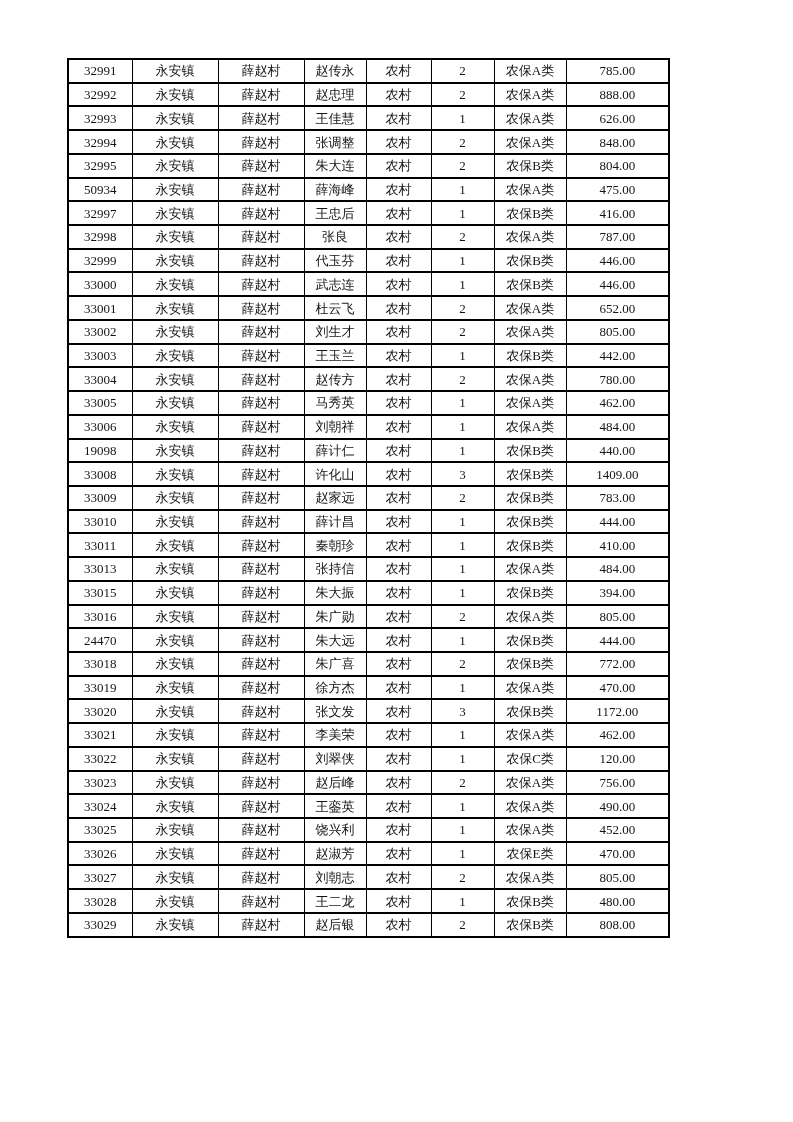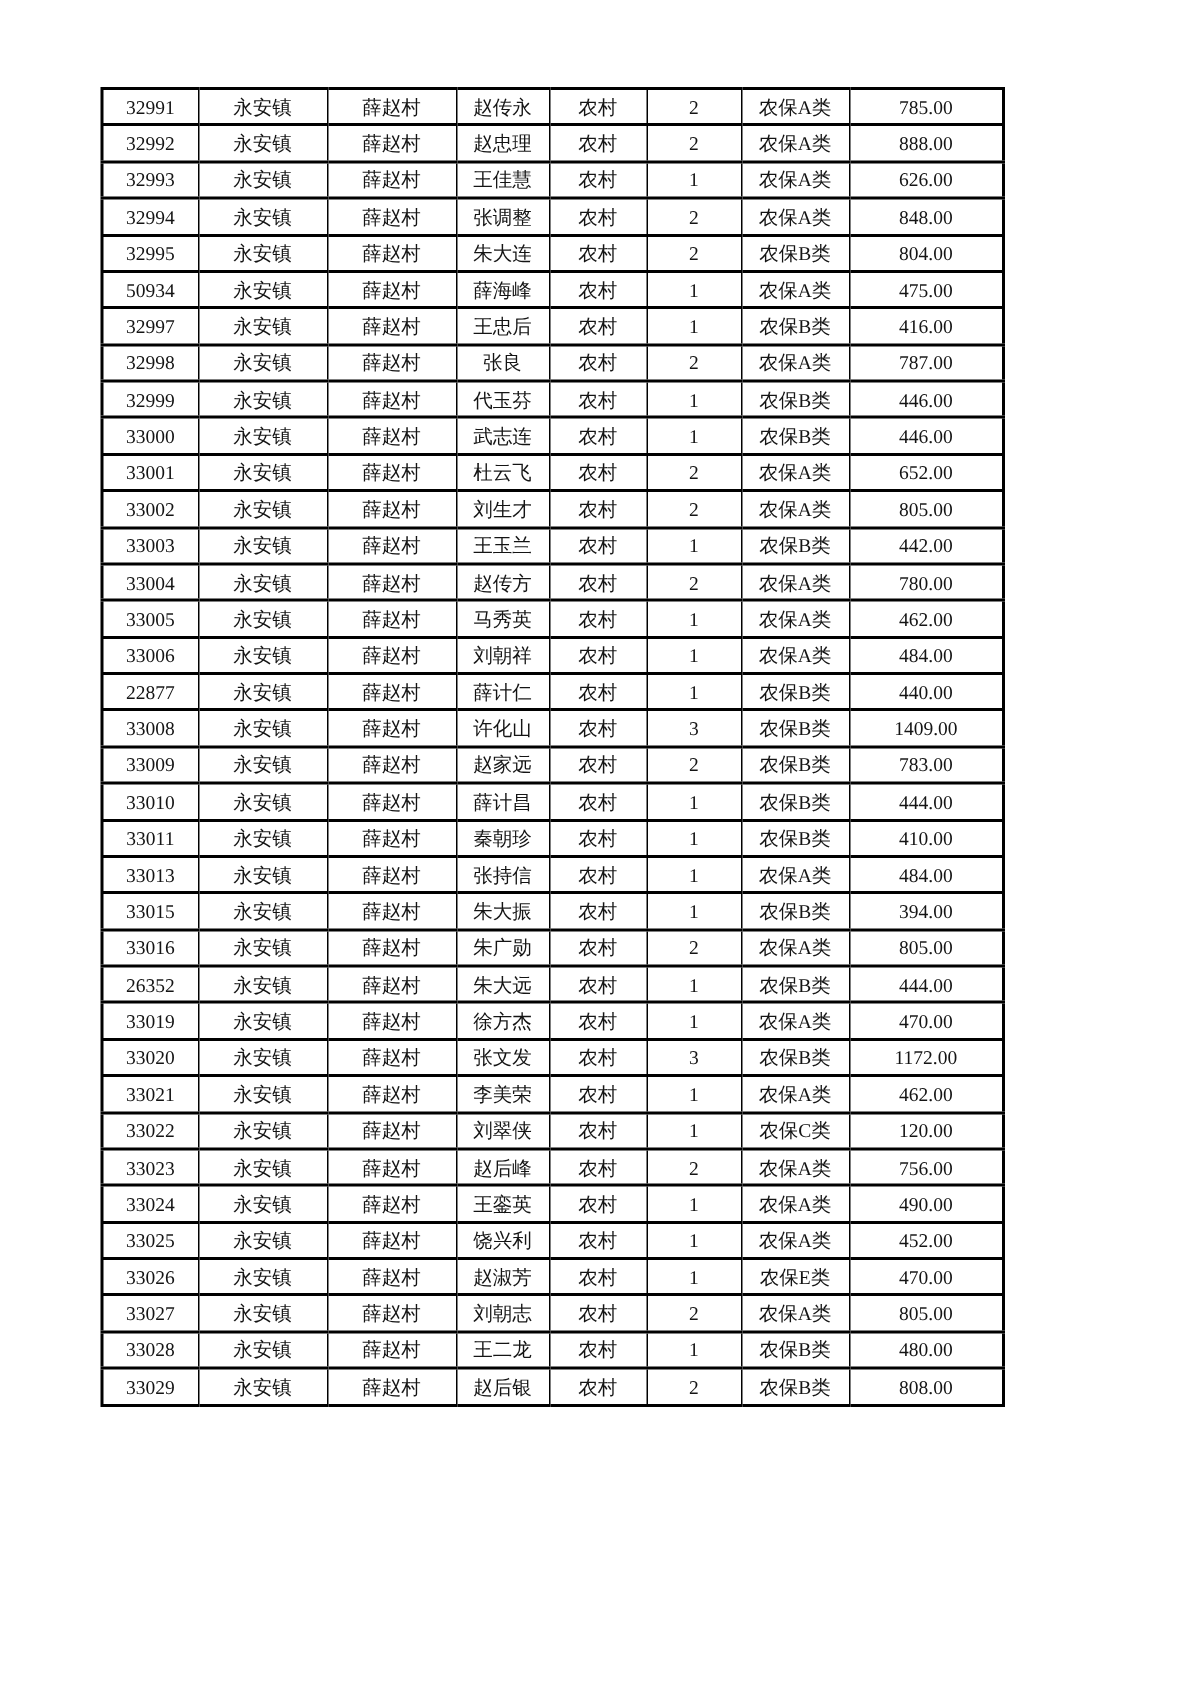--- a/index.html
+++ b/index.html
@@ -215,21 +215,21 @@
           <td>33006</td>
           <td>永安镇</td>
           <td>薛赵村</td>
           <td>刘朝祥</td>
           <td>农村</td>
           <td>1</td>
           <td>农保A类</td>
           <td>484.00</td>
         </tr>
         <tr>
-          <td>22877</td>
+          <td>19098</td>
           <td>永安镇</td>
           <td>薛赵村</td>
           <td>薛计仁</td>
           <td>农村</td>
           <td>1</td>
           <td>农保B类</td>
           <td>440.00</td>
         </tr>
         <tr>
           <td>33008</td>
@@ -295,28 +295,38 @@
           <td>33016</td>
           <td>永安镇</td>
           <td>薛赵村</td>
           <td>朱广勋</td>
           <td>农村</td>
           <td>2</td>
           <td>农保A类</td>
           <td>805.00</td>
         </tr>
         <tr>
-          <td>26352</td>
+          <td>24470</td>
           <td>永安镇</td>
           <td>薛赵村</td>
           <td>朱大远</td>
           <td>农村</td>
           <td>1</td>
           <td>农保B类</td>
           <td>444.00</td>
+        </tr>
+        <tr>
+          <td>33018</td>
+          <td>永安镇</td>
+          <td>薛赵村</td>
+          <td>朱广喜</td>
+          <td>农村</td>
+          <td>2</td>
+          <td>农保B类</td>
+          <td>772.00</td>
         </tr>
         <tr>
           <td>33019</td>
           <td>永安镇</td>
           <td>薛赵村</td>
           <td>徐方杰</td>
           <td>农村</td>
           <td>1</td>
           <td>农保A类</td>
           <td>470.00</td>

